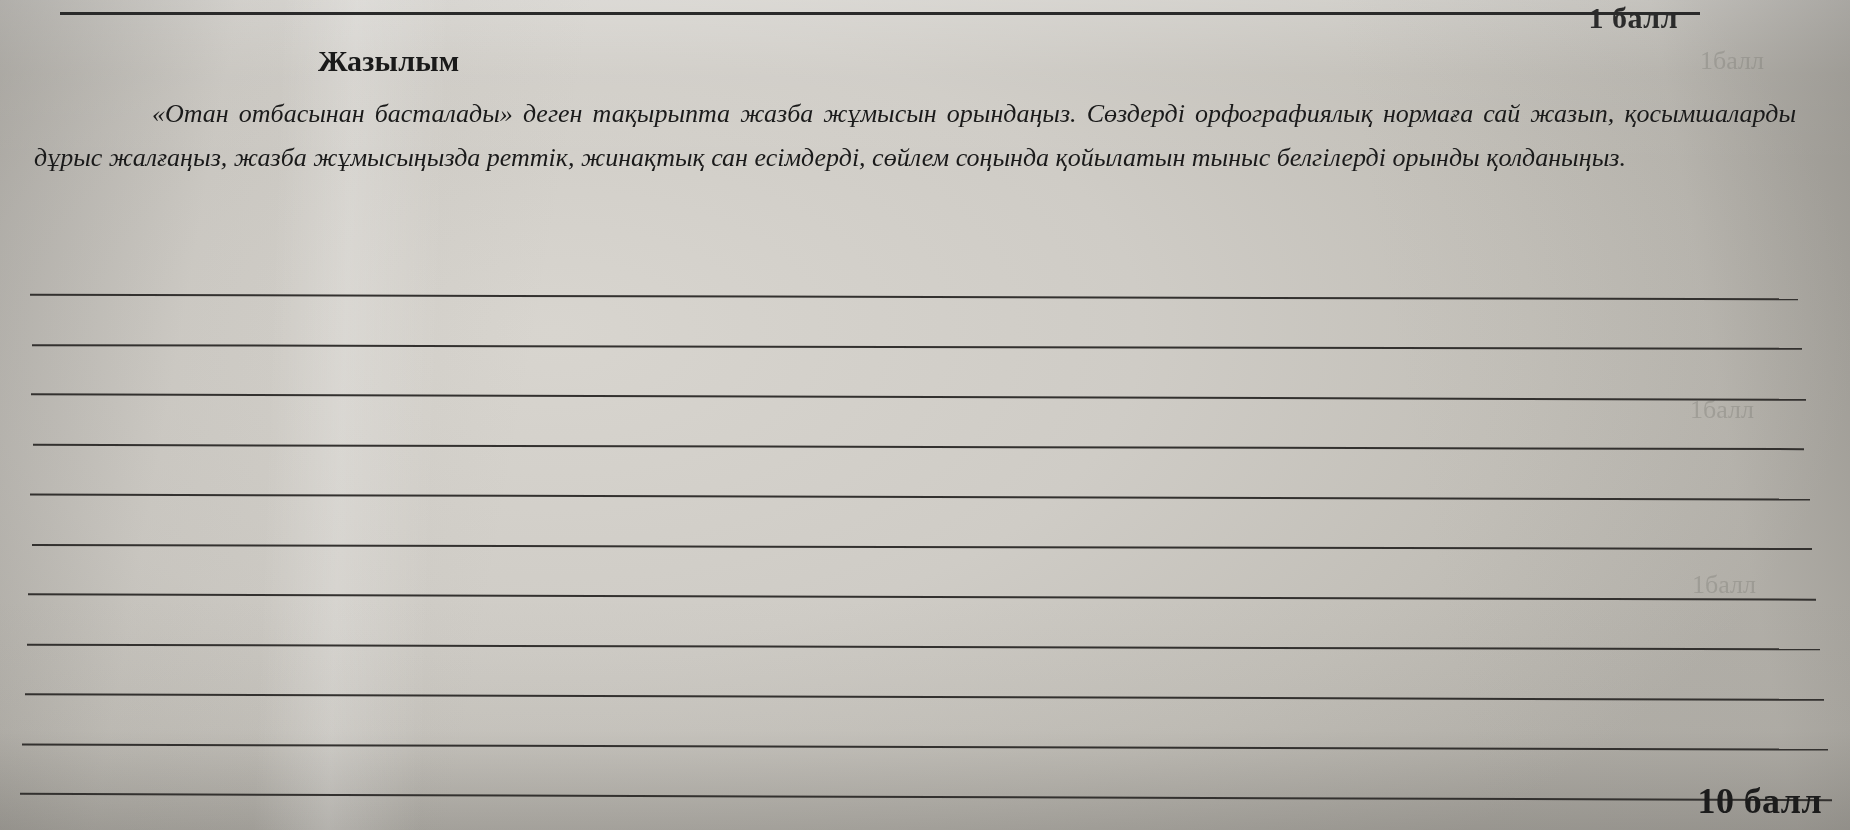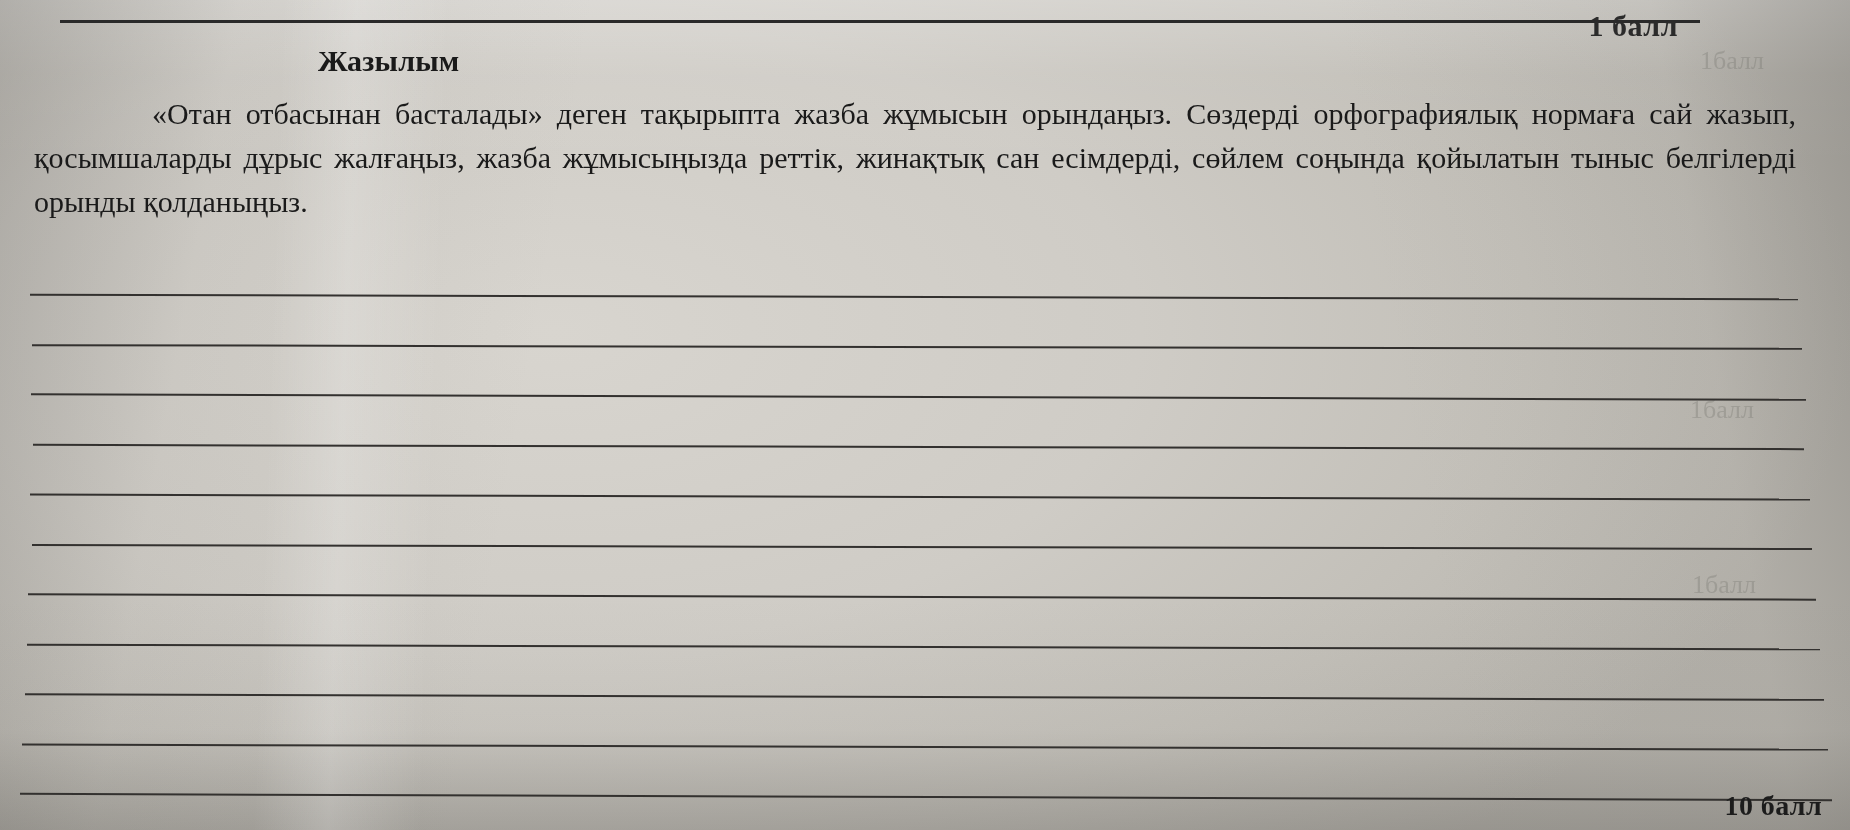--- a/index.html
+++ b/index.html
@@ -45,21 +45,21 @@
     color: rgba(110,108,104,0.30);
     font-family: Liberation Serif, serif;
     pointer-events: none;
     user-select: none;
   }
 
   
   .top-rule {
     position: absolute;
     left: 60px;
-    top: 20px;
+    top: 12px;
     width: 1640px;
     height: 0;
     border-top: 3px solid #2a2a2a;
   }
   .top-right-label {
     position: absolute;
     right: 22px;
     top: -14px;
     font-weight: bold;
     font-size: 30px;
@@ -75,24 +75,25 @@
     font-size: 30px;
     letter-spacing: 0.2px;
     text-align: right;
   }
 
   .task-text {
     position: absolute;
     left: 34px;
     top: 92px;
     width: 1762px;
-    font-size: 30px;
+    font-size: 26px;
     line-height: 44px;
     text-align: justify;
     text-justify: inter-word;
+    font-style: italic;
   }
   .task-text .indent {
     display: inline-block;
     width: 118px;
   }
 
   .lines {
     position: absolute;
     left: 0;
     top: 248px;
@@ -120,21 +121,21 @@
   .answer-line.l8::after  { left: 27px;  right: 30px;  transform: rotate(0.15deg); }
   .answer-line.l9::after  { left: 25px;  right: 26px;  transform: rotate(0.18deg); }
   .answer-line.l10::after { left: 22px;  right: 22px;  transform: rotate(0.16deg); }
   .answer-line.l11::after { left: 20px;  right: 18px;  transform: rotate(0.20deg); }
   .answer-line.l12::after { left: 18px;  right: 380px; transform: rotate(0.20deg); }
 
   .total-score {
     position: absolute;
     right: 28px;
     bottom: 8px;
-    font-size: 28px;
+    font-size: 36px;
     font-weight: bold;
     color: #1c1c1c;
     letter-spacing: 0.4px;
   }
 </style>
 </head>
 <body>
 
 <div id="page">
 

